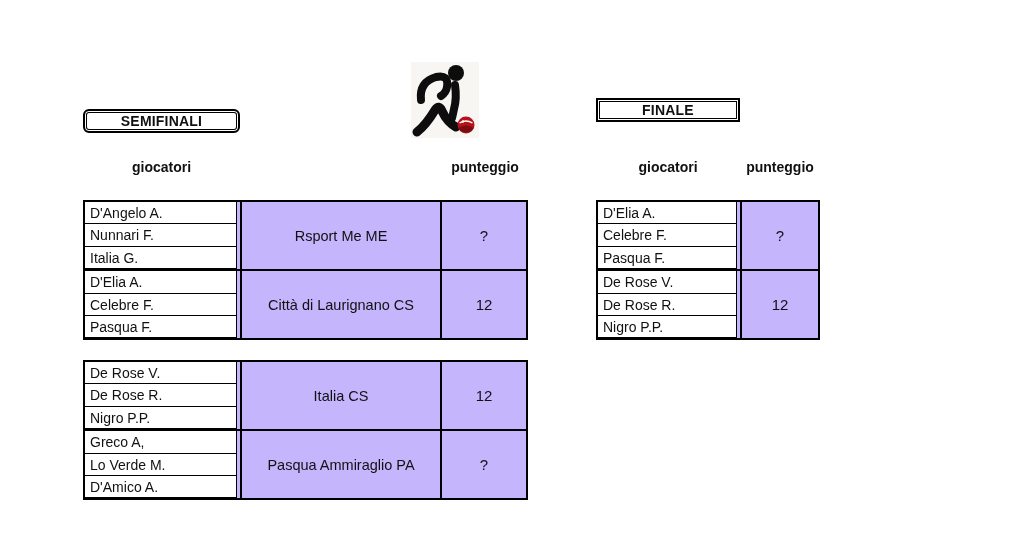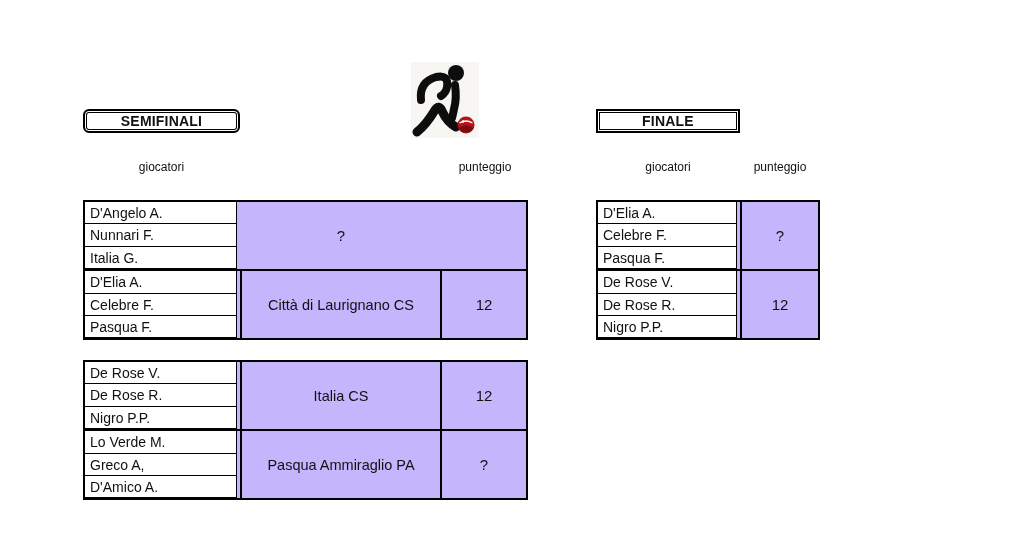--- a/index.html
+++ b/index.html
@@ -13,27 +13,27 @@
   
   .title-box{
     position:absolute;height:24px;box-sizing:border-box;
     border:2px solid #000;
     box-shadow: inset 0 0 0 1px #fff, inset 0 0 0 2px #000;
     display:flex;align-items:center;justify-content:center;
     font-weight:bold;font-size:14px;letter-spacing:.2px;
     background:#fff;
   }
   .box-semifinali{left:83px;top:109px;width:157px;border-radius:6px;}
-  .box-finale{left:596px;top:109px;width:144px;}
+  .box-finale{left:596px;top:98px;width:144px;}
 
   
   .col-header{
     position:absolute;top:157px;height:20px;
     display:flex;align-items:center;justify-content:center;
-    font-weight:normal;font-size:12px;
+    font-weight:bold;font-size:14px;
   }
   .h-gioc-l{left:83px;width:157px;}
   .h-soc{left:240px;width:202px;}
   .h-punt-l{left:442px;width:86px;}
   .h-gioc-r{left:596px;width:144px;}
   .h-punt-r{left:740px;width:80px;}
 
   
   .match-table{
     position:absolute;box-sizing:border-box;background:#c4b5fd;
@@ -111,20 +111,21 @@
   <div class="col-header h-gioc-r">giocatori</div>
   <div class="col-header h-punt-r">punteggio</div>
 
   <div class="match-table mt-left mt-1">
     <div class="team-row">
       <div class="players-col">
         <div class="player-cell">D'Angelo A.</div>
         <div class="player-cell">Nunnari F.</div>
         <div class="player-cell">Italia G.</div>
       </div>
+      <div class="society-cell">Rsport Me ME</div>
       <div class="score-cell">?</div>
     </div>
     <div class="team-row">
       <div class="players-col">
         <div class="player-cell">D'Elia A.</div>
         <div class="player-cell">Celebre F.</div>
         <div class="player-cell">Pasqua F.</div>
       </div>
       <div class="society-cell">Città di Laurignano CS</div>
       <div class="score-cell">12</div>
@@ -136,22 +137,22 @@
       <div class="players-col">
         <div class="player-cell">De Rose V.</div>
         <div class="player-cell">De Rose R.</div>
         <div class="player-cell">Nigro P.P.</div>
       </div>
       <div class="society-cell">Italia CS</div>
       <div class="score-cell">12</div>
     </div>
     <div class="team-row">
       <div class="players-col">
+        <div class="player-cell">Greco A,</div>
         <div class="player-cell">Lo Verde M.</div>
-        <div class="player-cell">Greco A,</div>
         <div class="player-cell">D'Amico A.</div>
       </div>
       <div class="society-cell">Pasqua Ammiraglio PA</div>
       <div class="score-cell">?</div>
     </div>
   </div>
 
   <div class="match-table mt-right">
     <div class="team-row">
       <div class="players-col">

